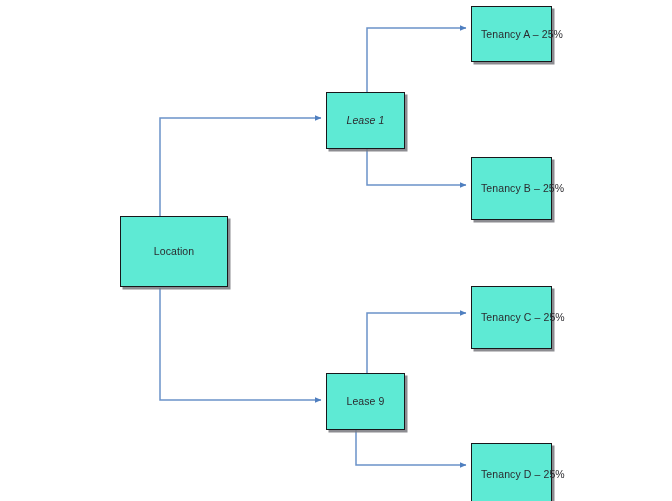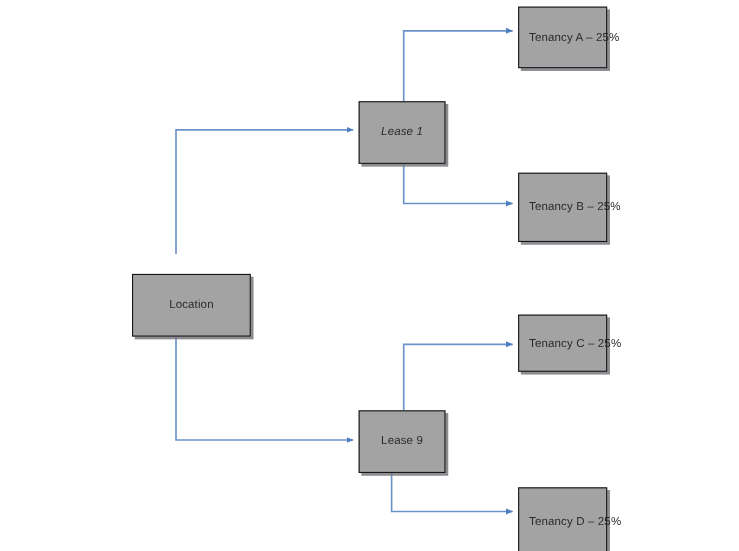--- a/index.html
+++ b/index.html
@@ -22,21 +22,21 @@
     position: absolute;
     left: 0;
     top: 0;
     width: 672px;
     height: 501px;
     pointer-events: none;
   }
   .node {
     position: absolute;
     box-sizing: border-box;
-    background: #a3a3a3;
+    background: #5eead4;
     border: 1.4px solid #17171a;
     box-shadow: 2.5px 2.5px 0 0 rgba(120,120,126,0.85);
     display: flex;
     align-items: center;
     justify-content: center;
     z-index: 2;
   }
   .node-label {
     font-family: "Liberation Sans", sans-serif;
     font-size: 10.5px;
@@ -46,26 +46,26 @@
     white-space: nowrap;
     letter-spacing: 0.1px;
   }
   .node.leaf .node-label {
     text-align: left;
     width: 100%;
     padding-left: 9px;
     box-sizing: border-box;
   }
   
-  #node-location { left: 120px; top: 249px; width: 108px; height: 57px; }
+  #node-location { left: 120px; top: 216px; width: 108px; height: 71px; }
   #node-lease-1  { left: 326px; top: 92px;  width: 79px;  height: 57px; font-style: italic; }
   #node-lease-2  { left: 326px; top: 373px; width: 79px;  height: 57px; }
   #node-tenancy-a { left: 471px; top: 6px;   width: 81px; height: 56px; }
   #node-tenancy-b { left: 471px; top: 157px; width: 81px; height: 63px; }
-  #node-tenancy-c { left: 471px; top: 286px; width: 81px; height: 52px; }
+  #node-tenancy-c { left: 471px; top: 286px; width: 81px; height: 63px; }
   #node-tenancy-d { left: 471px; top: 443px; width: 81px; height: 63px; }
 </style>
 </head>
 <body>
 
 <div id="canvas">
 
   <svg id="edge-layer" viewBox="0 0 672 501" width="672" height="501" xmlns="http://www.w3.org/2000/svg">
     <defs>
       <marker id="arrowhead" markerWidth="7" markerHeight="7" refX="6" refY="3.1" orient="auto" markerUnits="userSpaceOnUse">

